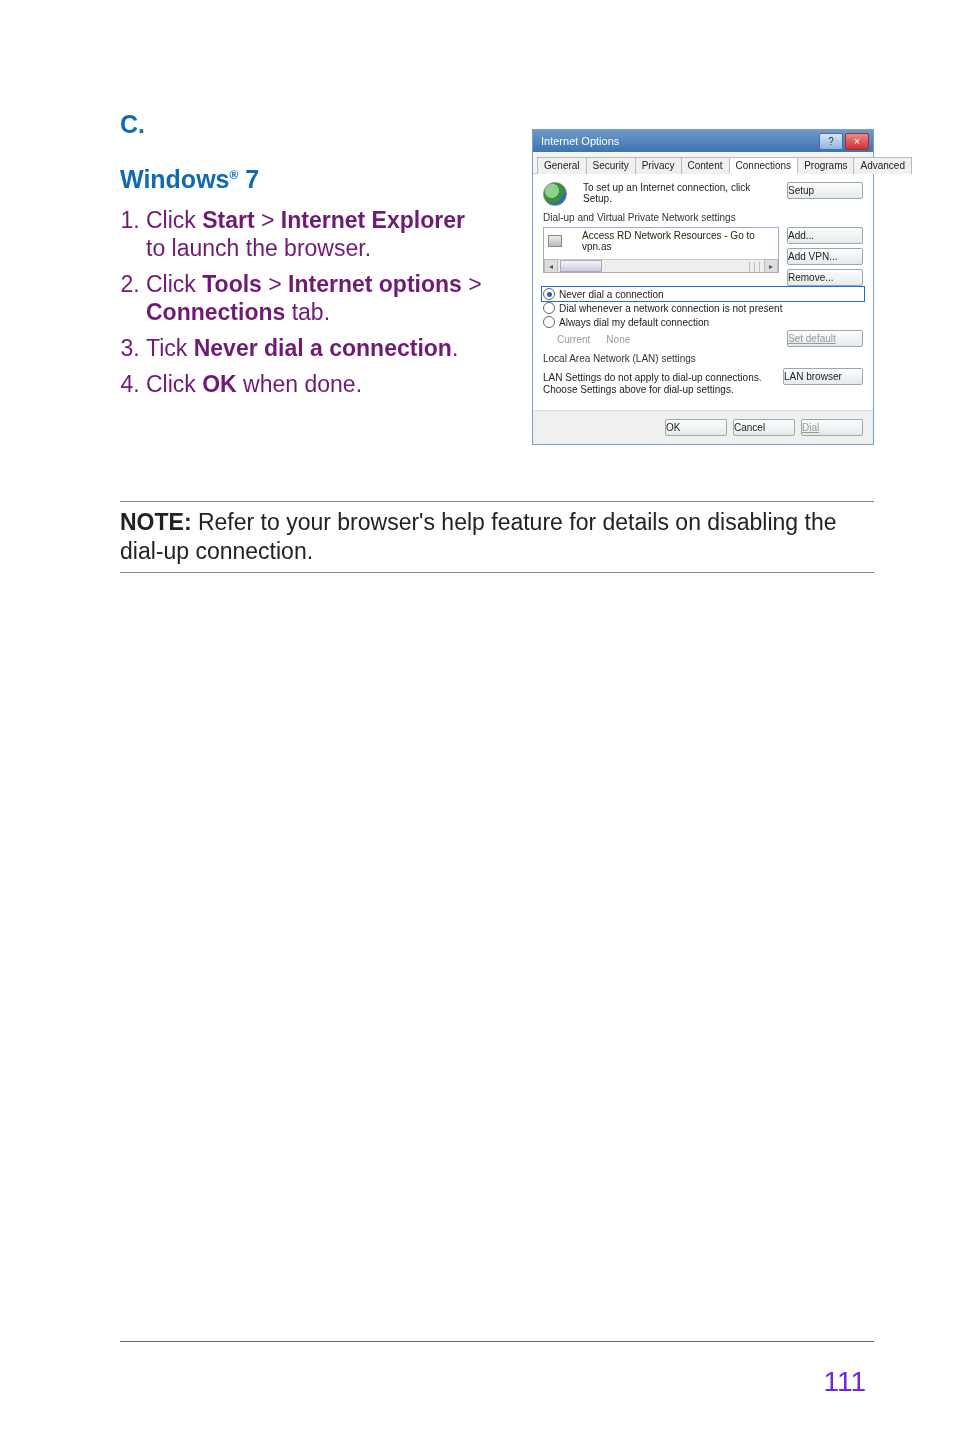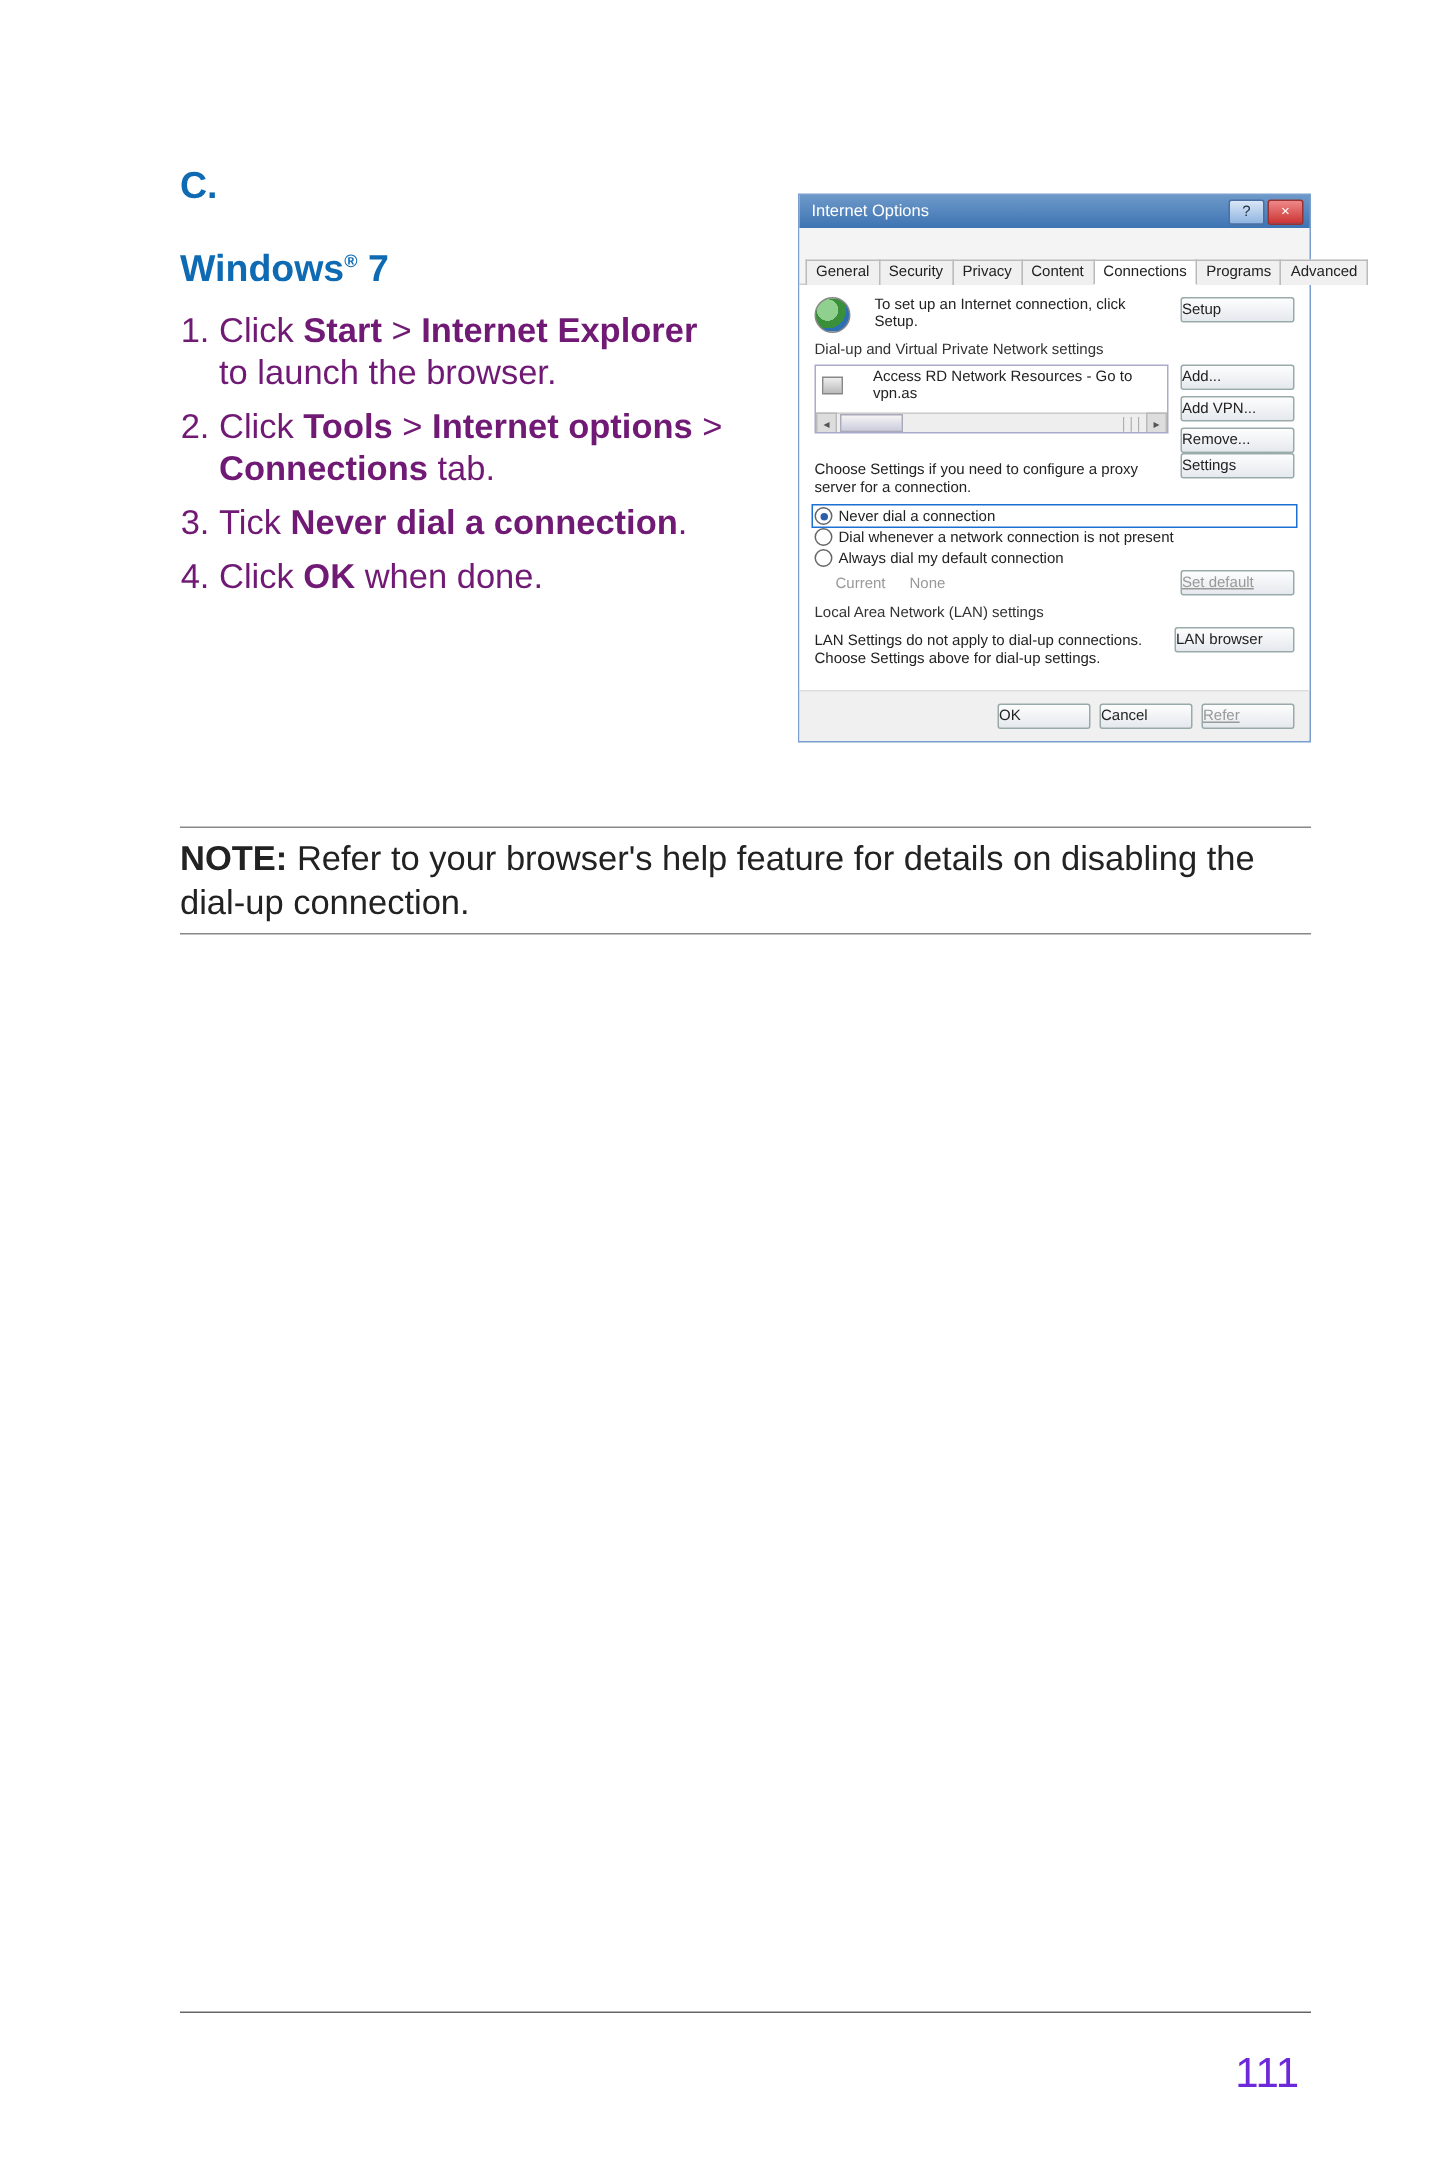--- a/index.html
+++ b/index.html
@@ -111,21 +111,21 @@
     width: 22px; height: 15px;
     background: linear-gradient(#d9e6f6,#8fb4e0);
     border: 1px solid #4a6fa0;
     border-radius: 2px;
     display:flex; align-items:center; justify-content:center;
     font-size:10px; color:#234;
   }
   .titlebar .ctrl.close { background: linear-gradient(#e88,#c33); color:#fff; border-color:#933;}
   .tabstrip {
     display: flex;
-    padding: 20px 4px 0 4px;
+    padding: 4px 4px 0 4px;
     background: #f4f4f4;
     border-bottom: 1px solid #ccc;
   }
   .tab {
     padding: 2px 6px;
     border: 1px solid #bbb;
     border-bottom: none;
     background: #f0f0f0;
     margin-right: -1px;
     font-size: 10px;
@@ -287,26 +287,20 @@
                 </div>
               </div>
             </div>
             <div class="sidebtns">
               <div class="btn">Add...</div>
               <div class="btn">Add VPN...</div>
               <div class="btn">Remove...</div>
             </div>
           </div>
 
-          <div class="panel2col">
-            <div class="left proxytext">Choose Settings if you need to configure a proxy server for a connection.</div>
-            <div class="sidebtns">
-                <div class="btn">Settings</div>
-              </div>
-          </div>
 
           <div class="radio-row highlight">
             <span class="radio checked"></span>
             <span>Never dial a connection</span>
           </div>
           <div class="radio-row">
             <span class="radio"></span>
             <span>Dial whenever a network connection is not present</span>
           </div>
           <div class="radio-row">
@@ -333,21 +327,21 @@
             <div class="left lan-text">LAN Settings do not apply to dial-up connections. Choose Settings above for dial-up settings.</div>
             <div class="sidebtns">
                 <div class="btn wide">LAN browser</div>
               </div>
           </div>
         </div>
       </div>
       <div class="bottombar">
         <div class="btn">OK</div>
         <div class="btn">Cancel</div>
-        <div class="btn disabled">Refer</div>
+        <div class="btn disabled">Dial</div>
       </div>
     </div>
   </div>
 
   <div class="note-block">
     <b>NOTE:</b><span> Refer to your browser's help feature for details on disabling the dial-up connection.</span>
   </div>
 
   <div class="bottom-rule"></div>
   <div class="page-number">111</div>

